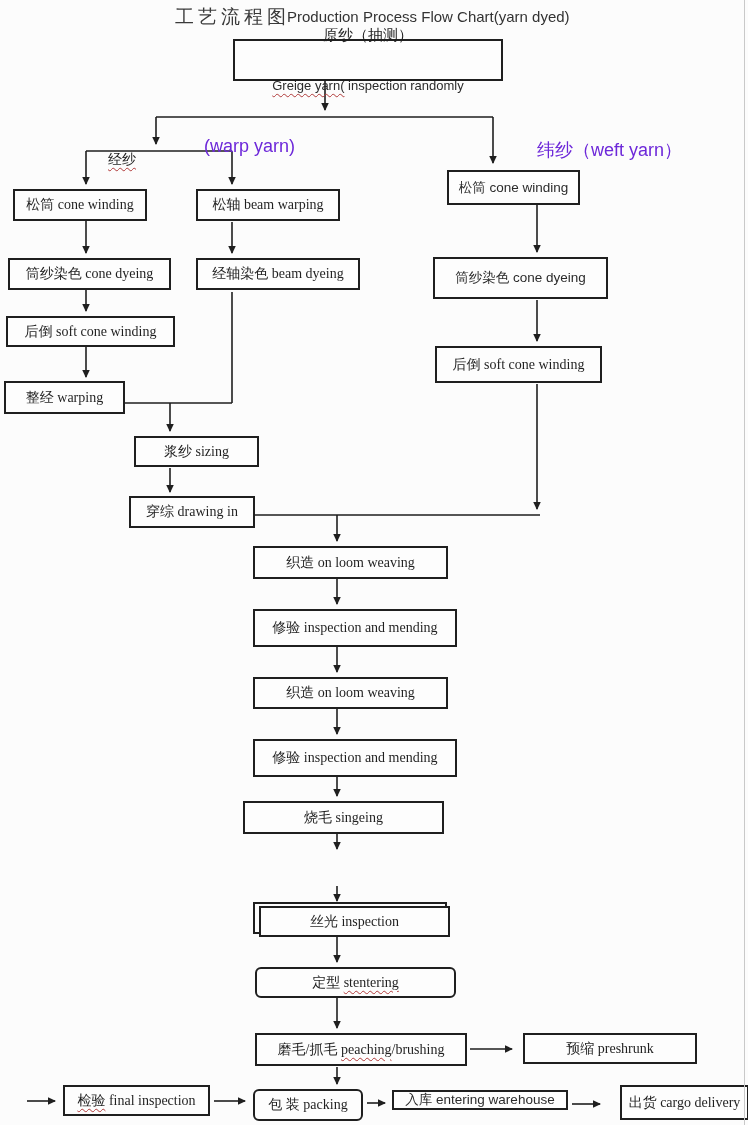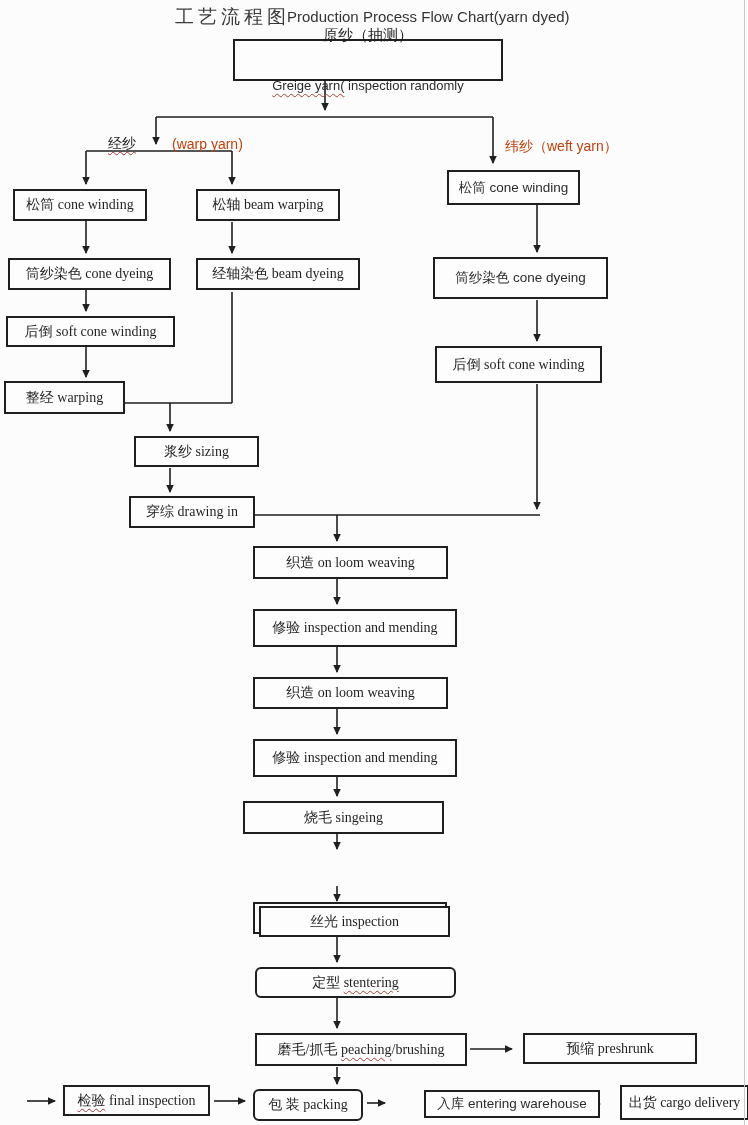--- a/index.html
+++ b/index.html
@@ -27,25 +27,26 @@
   .box.sans{font-family:"Liberation Sans","DejaVu Sans",sans-serif;font-size:13.5px;color:#2b2b2b;}
   .box.two-line{flex-direction:column;line-height:1.35;}
   .box .l1{font-size:15px;}
   .box .l2{font-family:"Liberation Sans","DejaVu Sans",sans-serif;font-size:13px;color:#2b2b2b;}
   .wavy{
     text-decoration-line:underline;
     text-decoration-style:wavy;
     text-decoration-color:#b03a3a;
     text-decoration-thickness:1px;
     text-underline-offset:3px;
+    margin-top:16px;
   }
   .branch-label{
     position:absolute;font-size:14px;white-space:nowrap;
   }
-  .branch-label.sans{font-family:"Liberation Sans","DejaVu Sans",sans-serif;font-size:14px;color:#c2410c;}
+  .branch-label.sans{font-family:"Liberation Sans","DejaVu Sans",sans-serif;font-size:18px;color:#6d28d9;margin-left:32px;}
   #connectors{position:absolute;left:0;top:0;pointer-events:none;}
   .page-edge{position:absolute;right:3px;top:0;width:1px;height:1125px;background:#c9c9c9;}
 </style>
 </head>
 <body>
 
 <div class="title-zh">工艺流程图</div>
 <div class="title-en">Production Process Flow Chart(yarn dyed)</div>
 
 <svg id="connectors" width="748" height="1125">
@@ -177,20 +178,20 @@
 <div class="box" style="left:523px;top:1033px;width:174px;height:31px;">
     <span>预缩 preshrunk</span>
   </div>
 
 <div class="box" style="left:63px;top:1085px;width:147px;height:31px;">
   <span><span class="wavy">检验</span><span> final inspection</span></span>
 </div>
 <div class="box" style="left:253px;top:1089px;width:110px;height:32px;border-radius:6px;">
     <span>包 装 packing</span>
   </div>
-<div class="box sans" style="left:392px;top:1090px;width:176px;height:28px;margin-left:32px;">
+<div class="box sans" style="left:392px;top:1090px;width:176px;height:20px;">
     <span>入库 entering warehouse</span>
   </div>
 <div class="box" style="left:608px;top:1085px;width:129px;height:35px;margin-left:12px;">
     <span>出货 cargo delivery</span>
   </div>
 
 <div class="page-edge"></div>
 
 </body></html>

